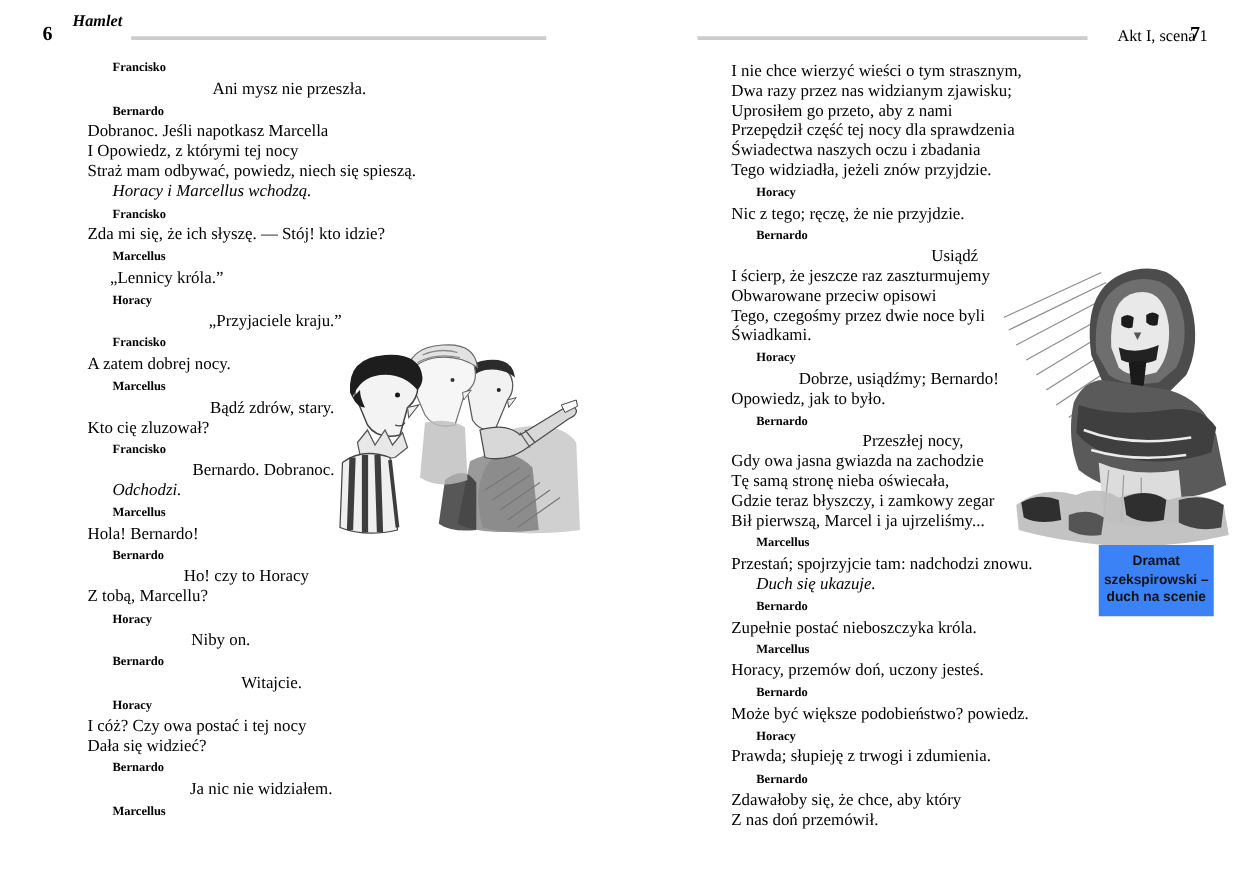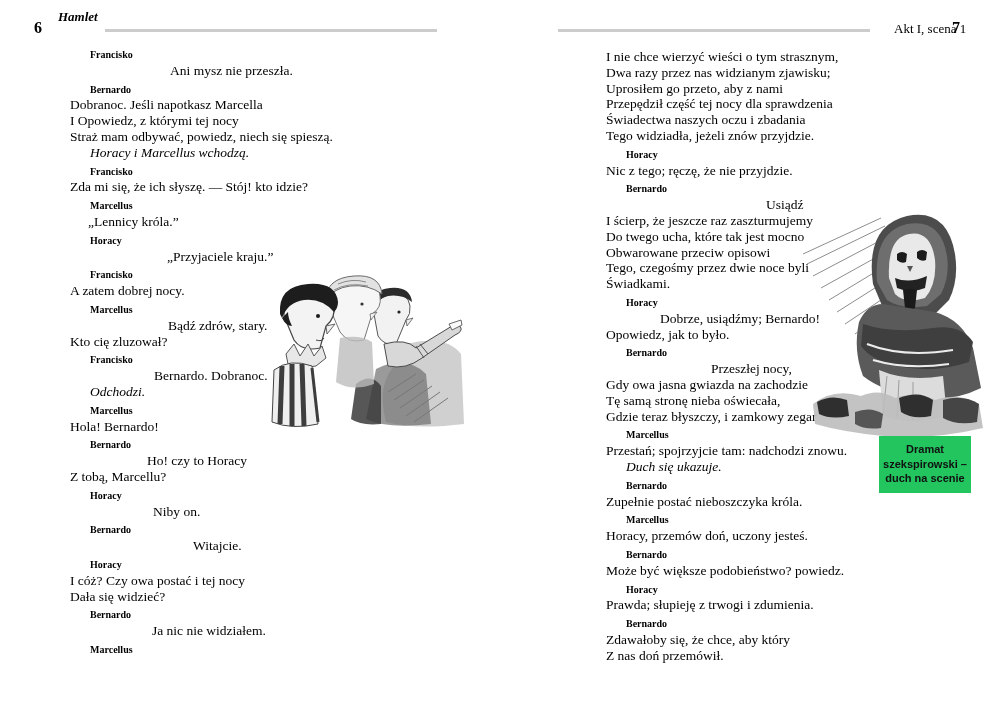--- a/index.html
+++ b/index.html
@@ -15,30 +15,30 @@
   
   .runhead{position:absolute;white-space:nowrap;}
   .pagenum{font-weight:bold;font-size:16px;}
   .runtitle-left{font-weight:bold;font-style:italic;font-size:13px;}
   .runtitle-right{font-size:13px;}
   .page-rule{position:absolute;height:3px;background:#cccccc;}
 
   
   .text-col{position:absolute;}
   #left-text{left:70px;top:47px;width:402px;}
-  #right-text{left:106px;top:49px;width:360px;}
+  #right-text{left:85px;top:49px;width:360px;}
   .speech{margin-bottom:3px;}
   .speaker{font-weight:bold;padding-left:20px;font-size:10px;line-height:15.8px;white-space:nowrap;}
   .line{font-size:13.5px;line-height:15.8px;white-space:nowrap;}
   .stage{font-style:italic;}
 
   
   .margin-note{
     position:absolute;left:379px;top:436px;width:92px;
-    background:#22c55e;
+    background:#3b82f6;
     font-family:"Liberation Sans", sans-serif;font-weight:bold;
     font-size:11px;line-height:14.5px;text-align:center;
     padding:6px 2px 7px 2px;box-sizing:border-box;color:#111;
   }
   .margin-note div{white-space:nowrap;}
 
   .illus{position:absolute;}
   #illus-guards{left:256px;top:274px;}
   #illus-ghost{left:303px;top:192px;}
 </style>
@@ -178,36 +178,36 @@
         <div class="line">Tego widziadła, jeżeli znów przyjdzie.</div>
       </div>
       <div class="speech">
         <div class="speaker">Horacy</div>
         <div class="line">Nic z tego; ręczę, że nie przyjdzie.</div>
       </div>
       <div class="speech">
         <div class="speaker">Bernardo</div>
         <div class="line" style="padding-left: 160px;">Usiądź</div>
         <div class="line">I ścierp, że jeszcze raz zaszturmujemy</div>
-        <div class="line">Do twego ucha, które tak jest mocno</div>
         <div class="line">Obwarowane przeciw opisowi</div>
         <div class="line">Tego, czegośmy przez dwie noce byli</div>
         <div class="line">Świadkami.</div>
       </div>
       <div class="speech">
         <div class="speaker">Horacy</div>
         <div class="line" style="padding-left: 54px;">Dobrze, usiądźmy; Bernardo!</div>
         <div class="line">Opowiedz, jak to było.</div>
       </div>
       <div class="speech">
         <div class="speaker">Bernardo</div>
         <div class="line" style="padding-left: 105px;">Przeszłej nocy,</div>
         <div class="line">Gdy owa jasna gwiazda na zachodzie</div>
         <div class="line">Tę samą stronę nieba oświecała,</div>
         <div class="line">Gdzie teraz błyszczy, i zamkowy zegar</div>
+        <div class="line">Bił pierwszą, Marcel i ja ujrzeliśmy...</div>
       </div>
       <div class="speech">
         <div class="speaker">Marcellus</div>
         <div class="line">Przestań; spojrzyjcie tam: nadchodzi znowu.</div>
         <div class="line stage" style="padding-left: 20px;">Duch się ukazuje.</div>
       </div>
       <div class="speech">
         <div class="speaker">Bernardo</div>
         <div class="line">Zupełnie postać nieboszczyka króla.</div>
       </div>

